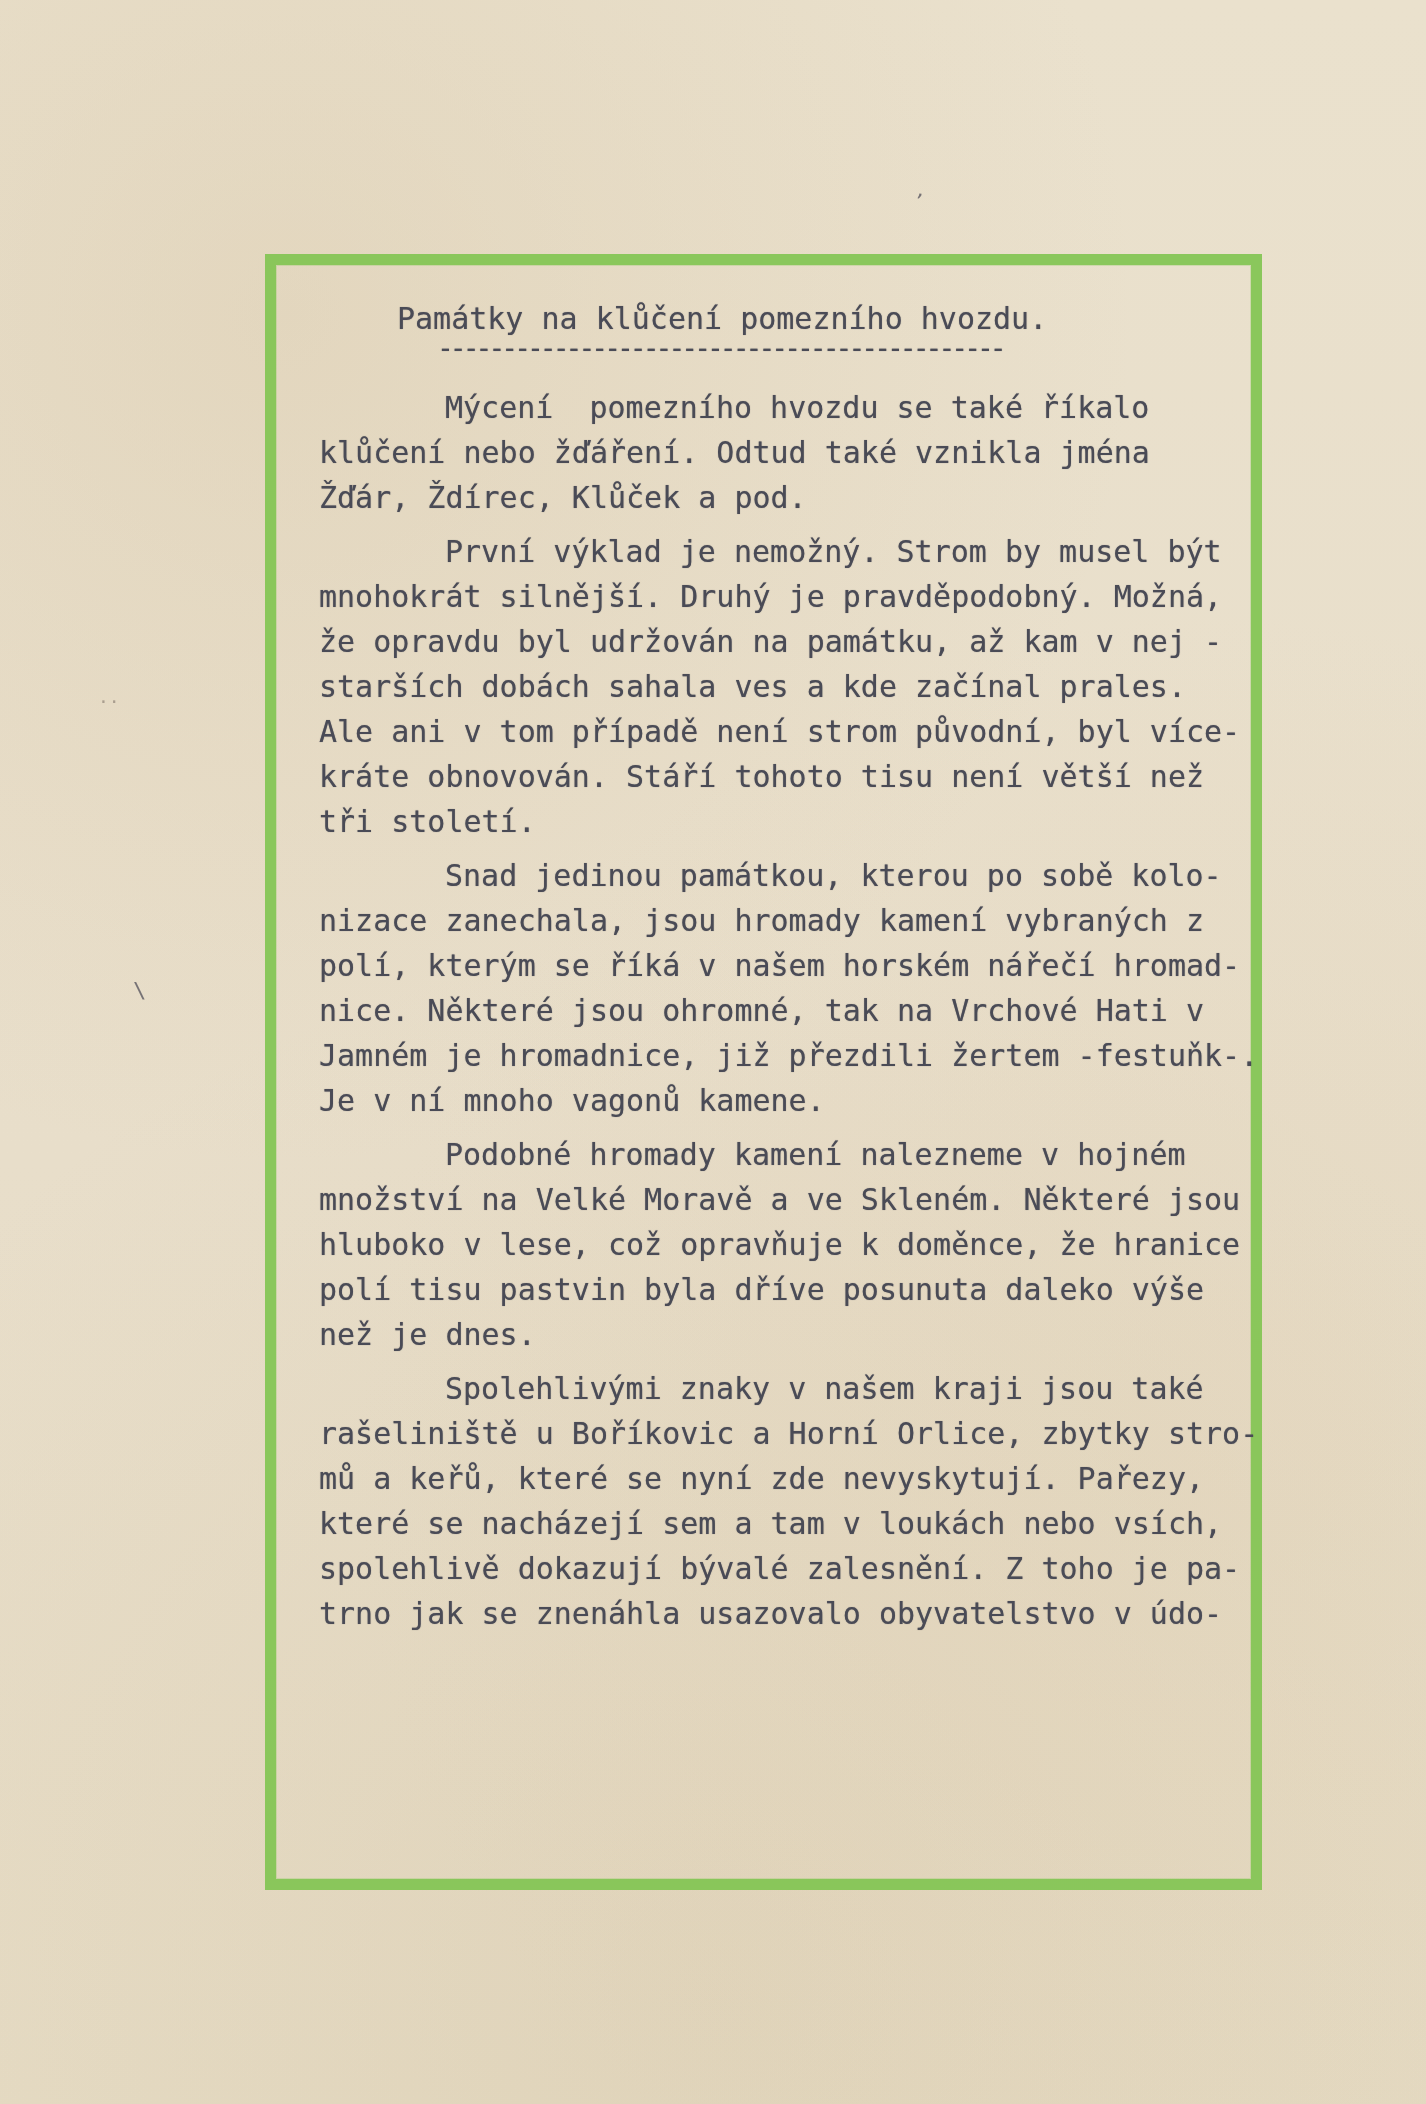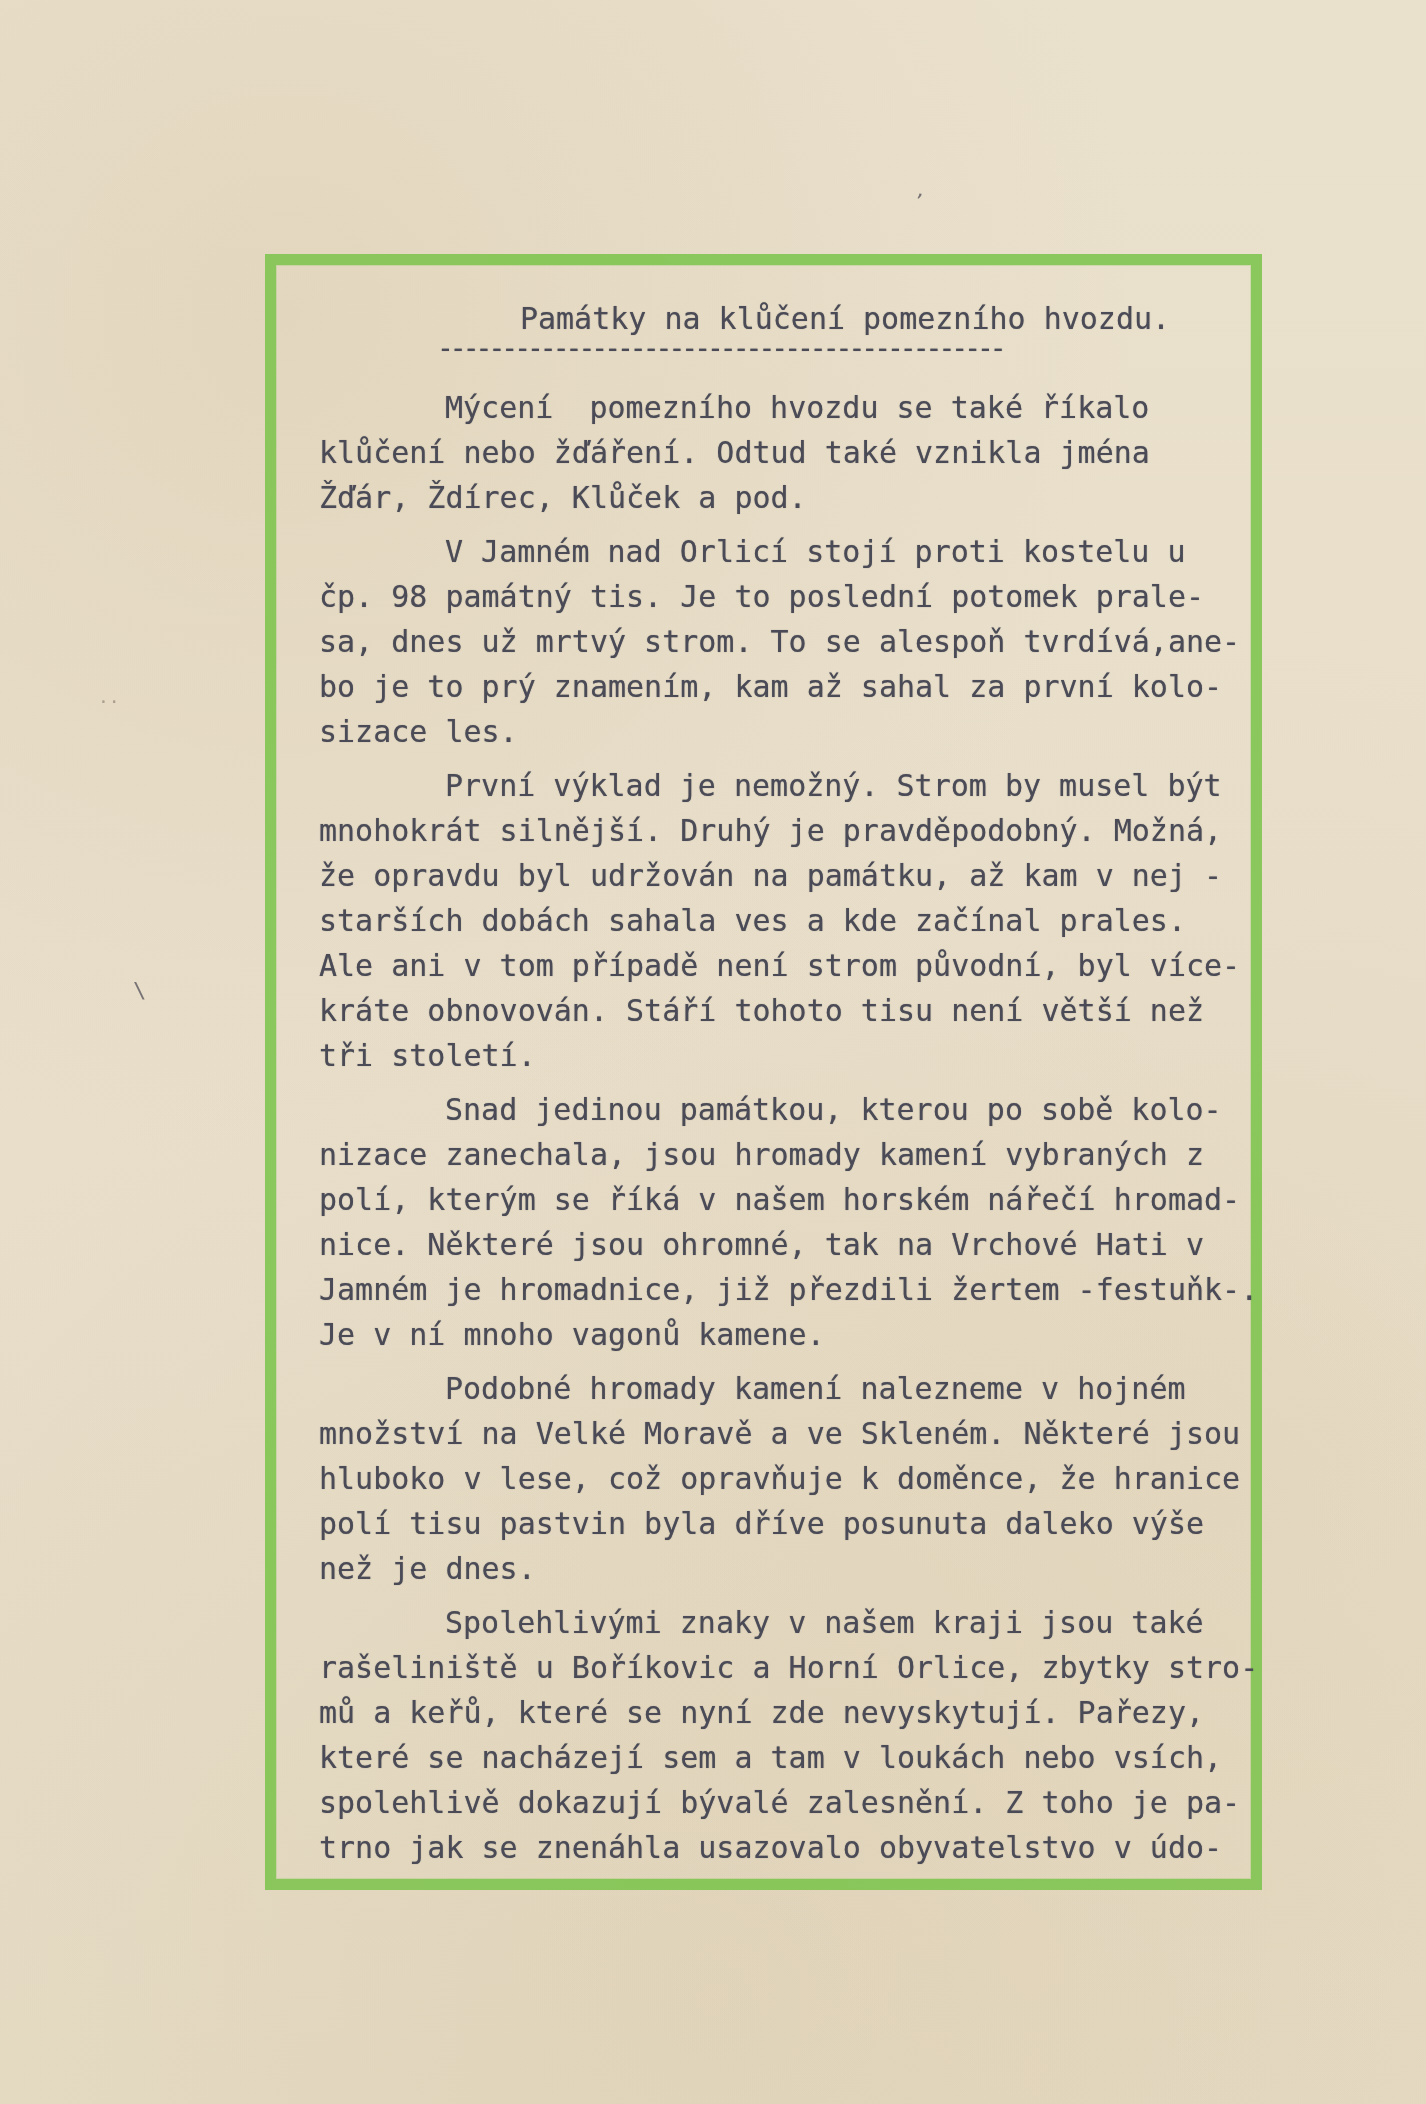--- a/index.html
+++ b/index.html
@@ -36,23 +36,22 @@
     left: 305px;
     top: 296px;
     width: 960px;
     color: #4a4b56;
     font-size: 30px;
     line-height: 45px;
     text-shadow: 0 0 1px rgba(62,63,74,0.55);
   }
 
   .doc-title {
-    margin-left: 120px;
+    margin-left: 92px;
     white-space: nowrap;
-    text-align: center;
   }
 
   .title-underline {
     margin-left: 132px;
     margin-top: -6px;
     width: 672px;
     overflow: hidden;
     white-space: nowrap;
     letter-spacing: -4px;
     font-size: 28px;
@@ -89,25 +88,20 @@
 <div class="speck speck-b">\</div>
 <div class="speck speck-c">..</div>
 
 <div class="content">
   <div class="doc-title">Památky na klůčení pomezního hvozdu.</div>
   <div class="title-underline">--------------------------------------------</div>
   <div class="paras">
       <div class="para">Mýcení  pomezního hvozdu se také říkalo
 klůčení nebo žďáření. Odtud také vznikla jména
 Žďár, Ždírec, Klůček a pod.</div>
-      <div class="para">V Jamném nad Orlicí stojí proti kostelu u
-čp. 98 památný tis. Je to poslední potomek prale-
-sa, dnes už mrtvý strom. To se alespoň tvrdívá,ane-
-bo je to prý znamením, kam až sahal za první kolo-
-sizace les.</div>
       <div class="para">První výklad je nemožný. Strom by musel být
 mnohokrát silnější. Druhý je pravděpodobný. Možná,
 že opravdu byl udržován na památku, až kam v nej -
 starších dobách sahala ves a kde začínal prales.
 Ale ani v tom případě není strom původní, byl více-
 kráte obnovován. Stáří tohoto tisu není větší než
 tři století.</div>
       <div class="para">Snad jedinou památkou, kterou po sobě kolo-
 nizace zanechala, jsou hromady kamení vybraných z
 polí, kterým se říká v našem horském nářečí hromad-

